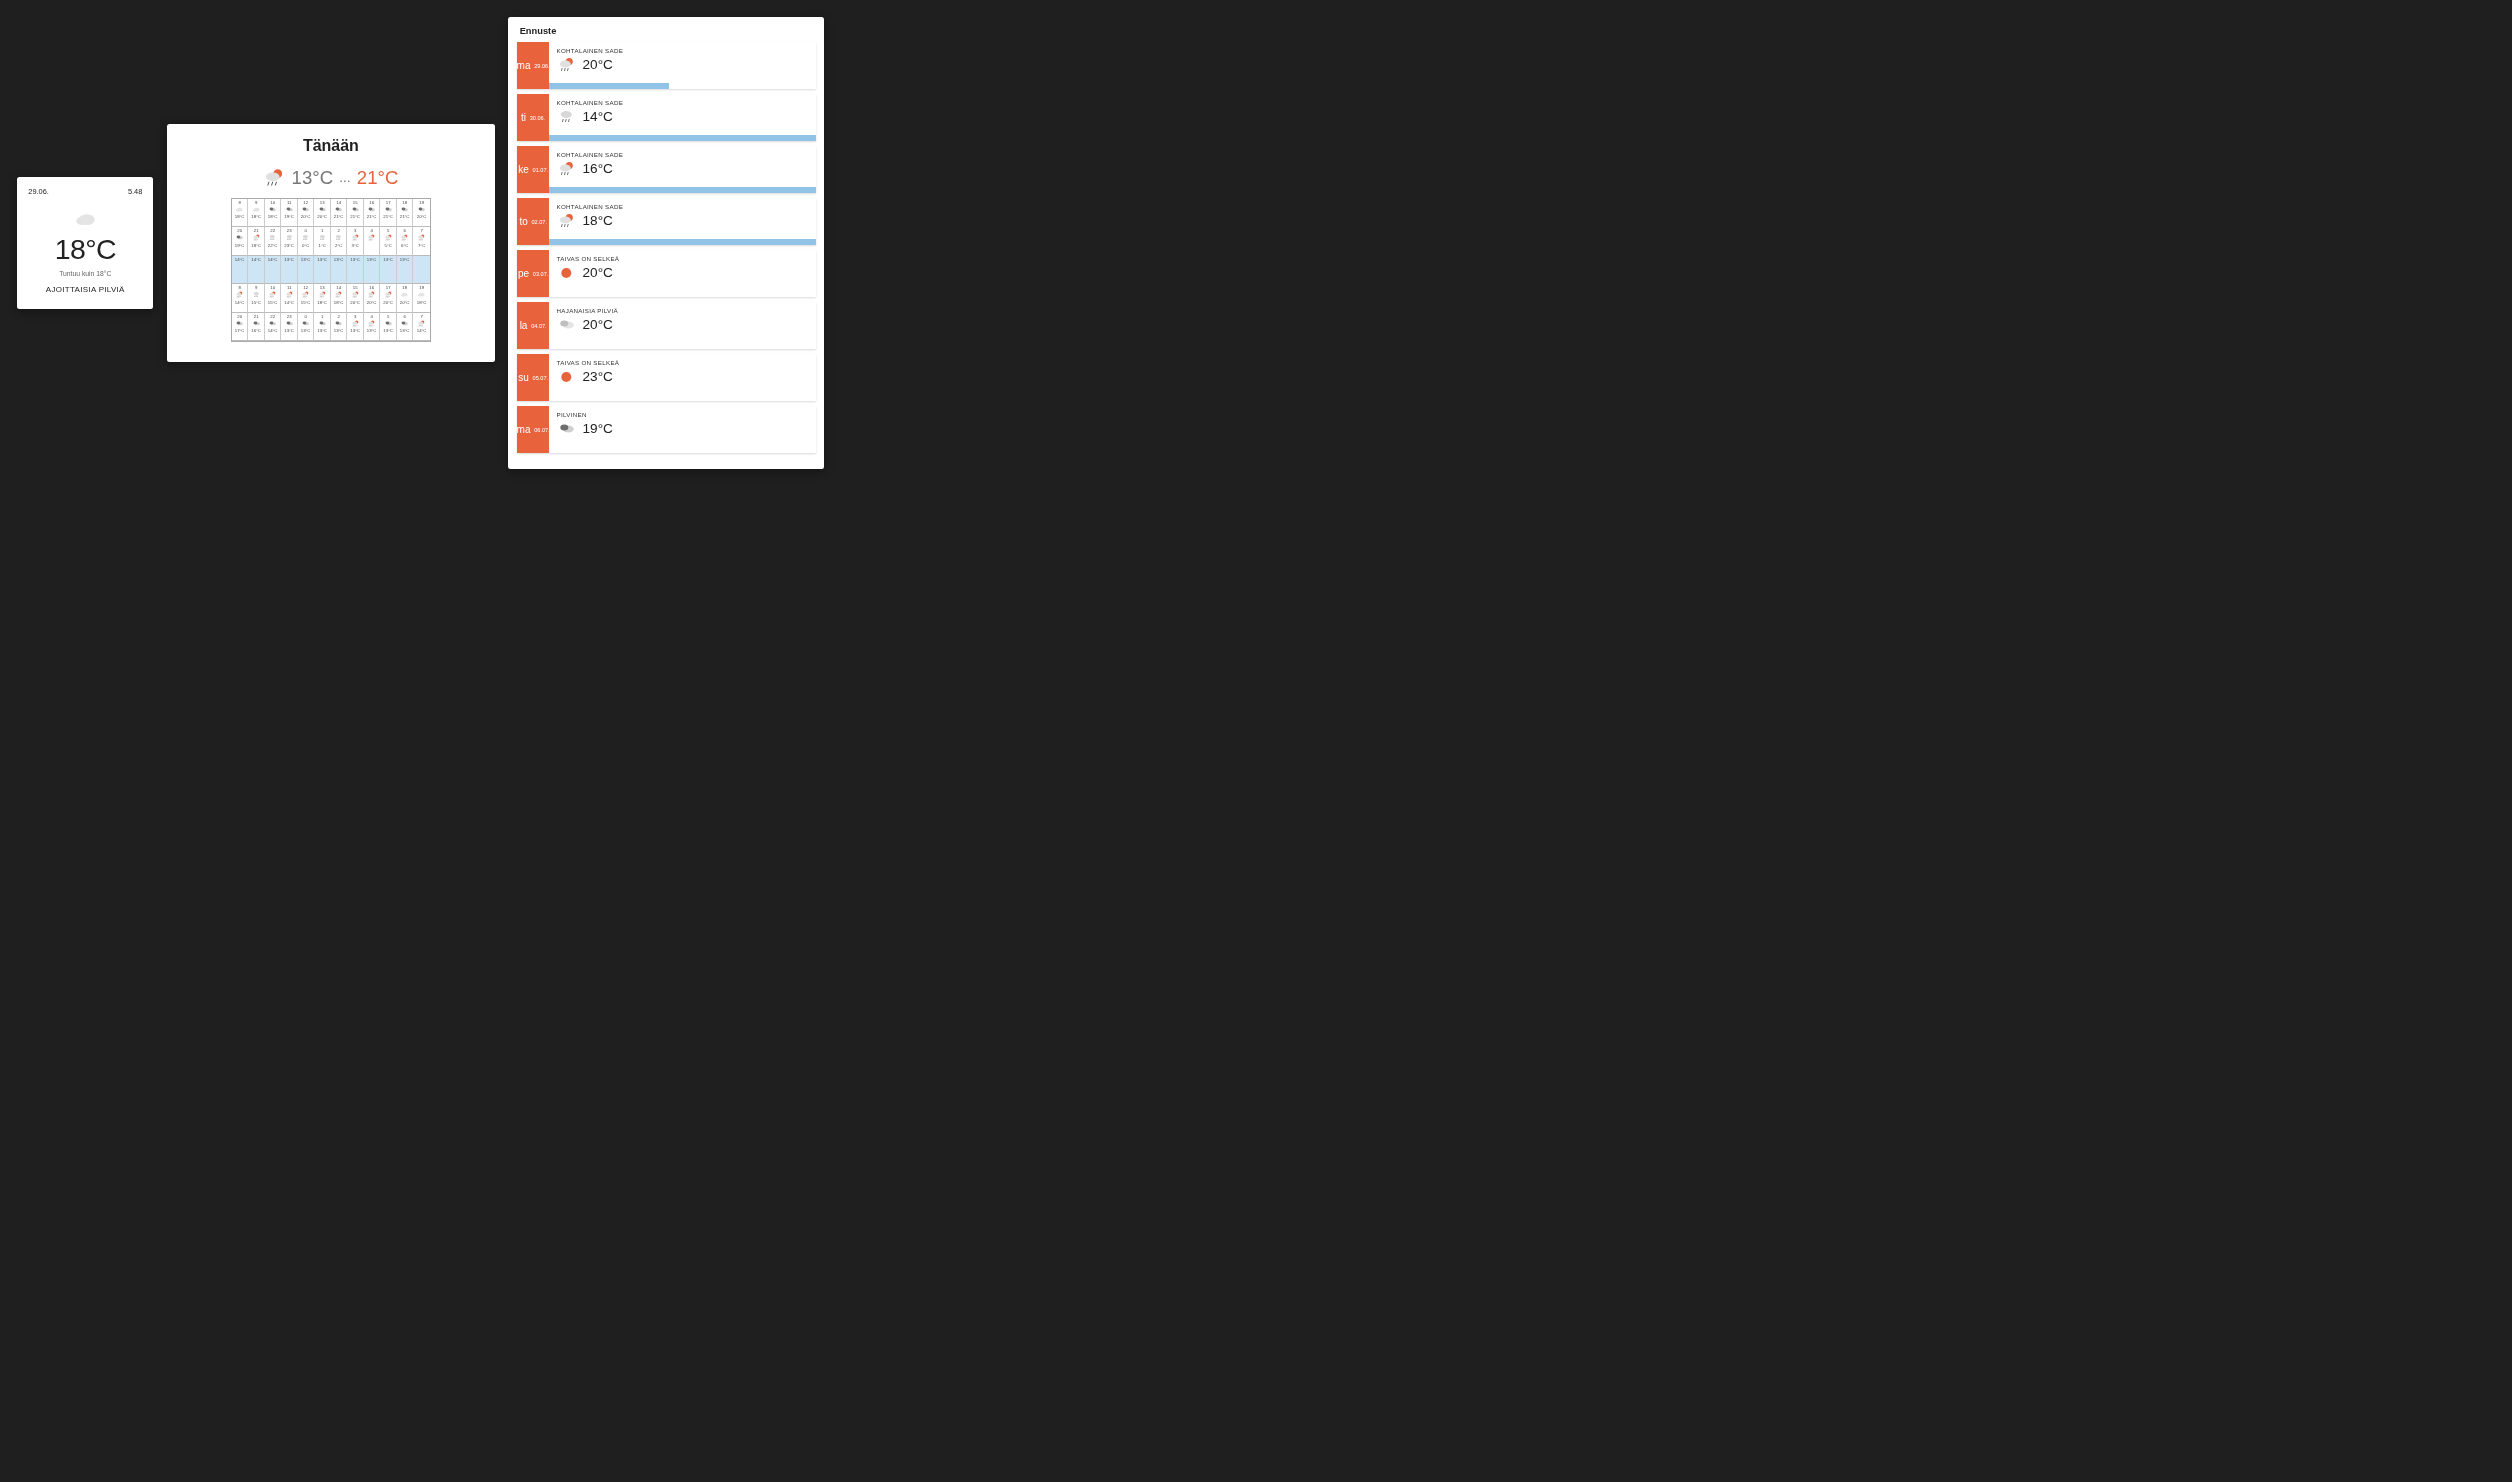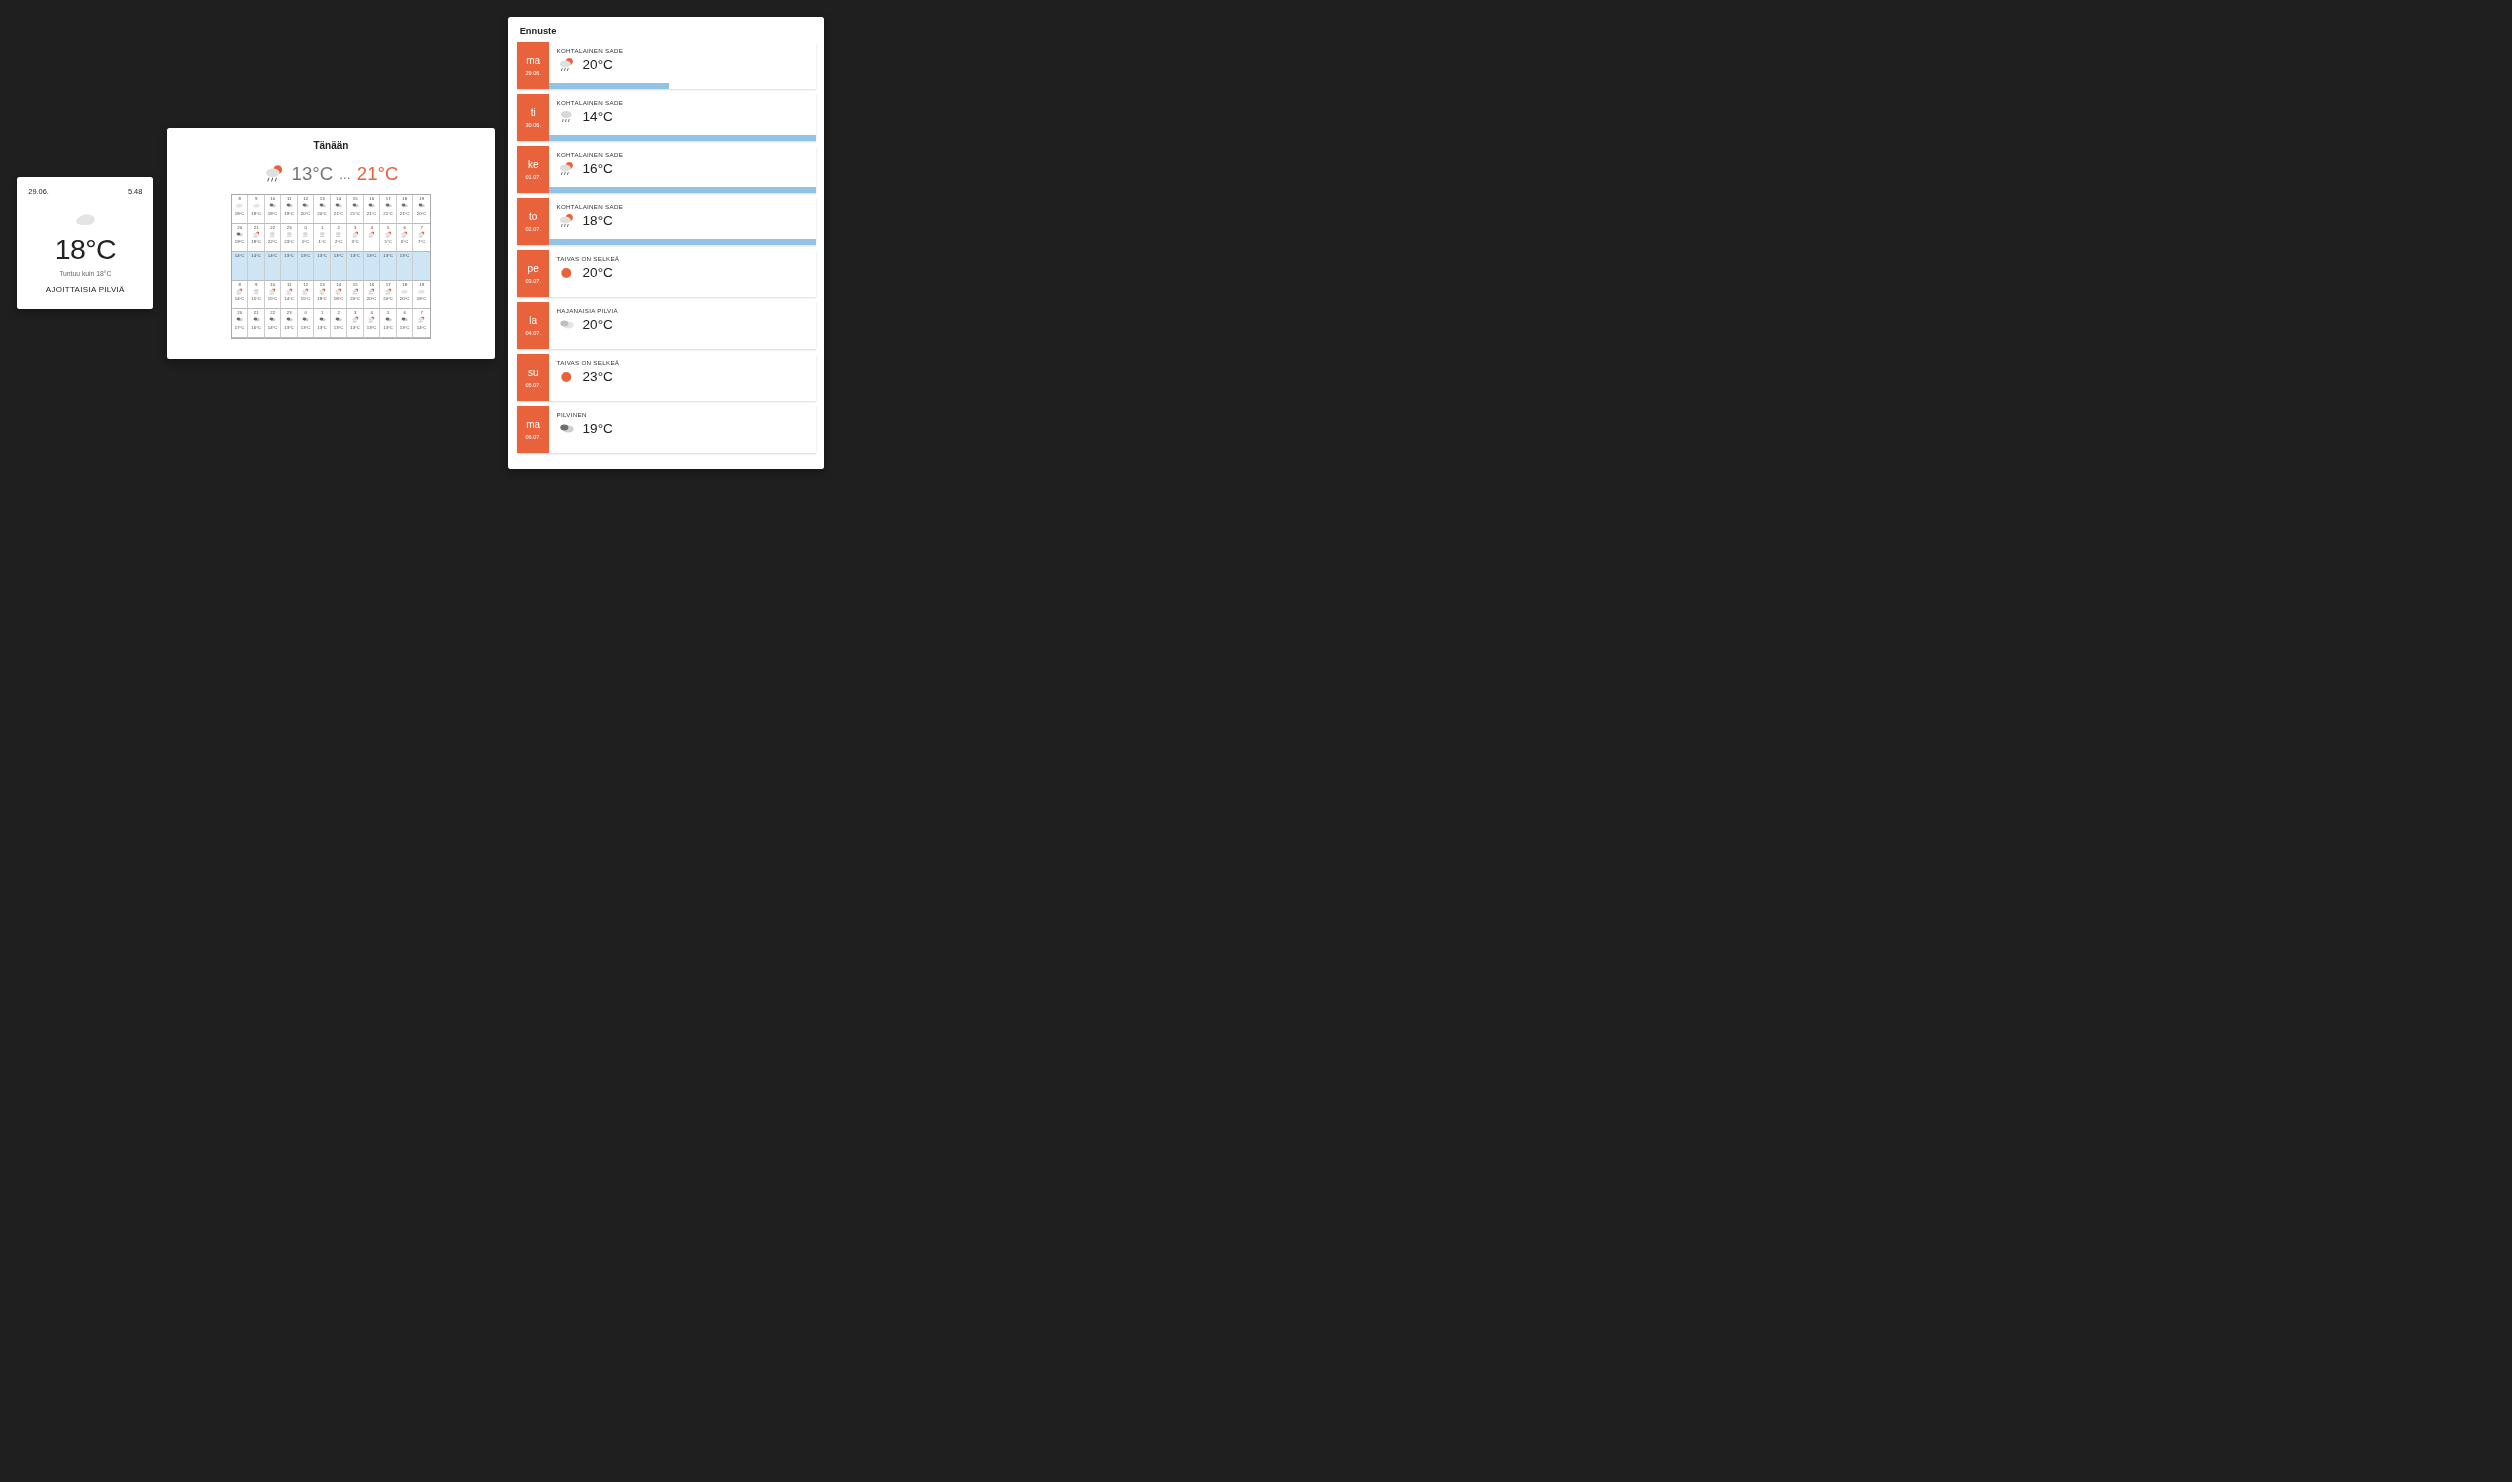--- a/index.html
+++ b/index.html
@@ -32,21 +32,21 @@
   .now-temp { font-size: 28.5px; font-weight: 300; letter-spacing: -0.6px; }
   .now-feel { font-size: 6.8px; color: #666; margin-top: 3.7px; }
   .now-cond { font-size: 8px; font-weight: 400; letter-spacing: 0.3px; margin-top: 8.7px; }
 
   
   .today-card {
     width: 328px;
     padding: 12.4px 15px 20px;
     text-align: center;
   }
-  .today-title { font-size: 10px; font-weight: 700; margin-bottom: 12px; }
+  .today-title { font-size: 16px; font-weight: 700; margin-bottom: 12px; }
   .today-range { display:flex; align-items:center; justify-content:center; gap:6.2px; font-size: 18.6px; font-weight: 300; color:#777; margin-bottom: 8.7px;}
   .today-range .hi { color:#e8633c; }
   .today-range .dots { font-size: 13.6px; }
   .today-range .ti { width:22px; height:20px; }
 
   .hour-grid {
     display: grid;
     grid-template-columns: repeat(12, 1fr);
     border: 0.6px solid #aaa;
     font-size: 5px;
@@ -78,21 +78,21 @@
   .fc-item {
     display:flex; align-items:stretch;
     box-shadow: 0 0.6px 1.9px rgba(0,0,0,.15);
     margin-bottom: 5px;
     background:#fff;
     height: 47px;
     overflow:hidden;
   }
   .fc-date {
     width: 32px; background:#e8633c; color:#fff;
-    display:flex; flex-direction:column; align-items:center; justify-content:center;
+    display:flex; flex-direction:row; align-items:center; justify-content:center;
     gap:3.7px;
   }
   .fc-date .dw { font-size:10px; }
   .fc-date .dt { font-size:5.6px; }
   .fc-body { flex:1; position:relative; padding: 5px 0 0 7.4px; }
   .fc-cond { font-size: 6.2px; letter-spacing: 0.3px; color:#333; }
   .fc-main { display:flex; align-items:center; gap:7.4px; margin-top:2.5px;}
   .fc-main .ic { width:18.6px; height:16px; }
   .fc-temp { font-size: 13.6px; }
   .fc-bar {

